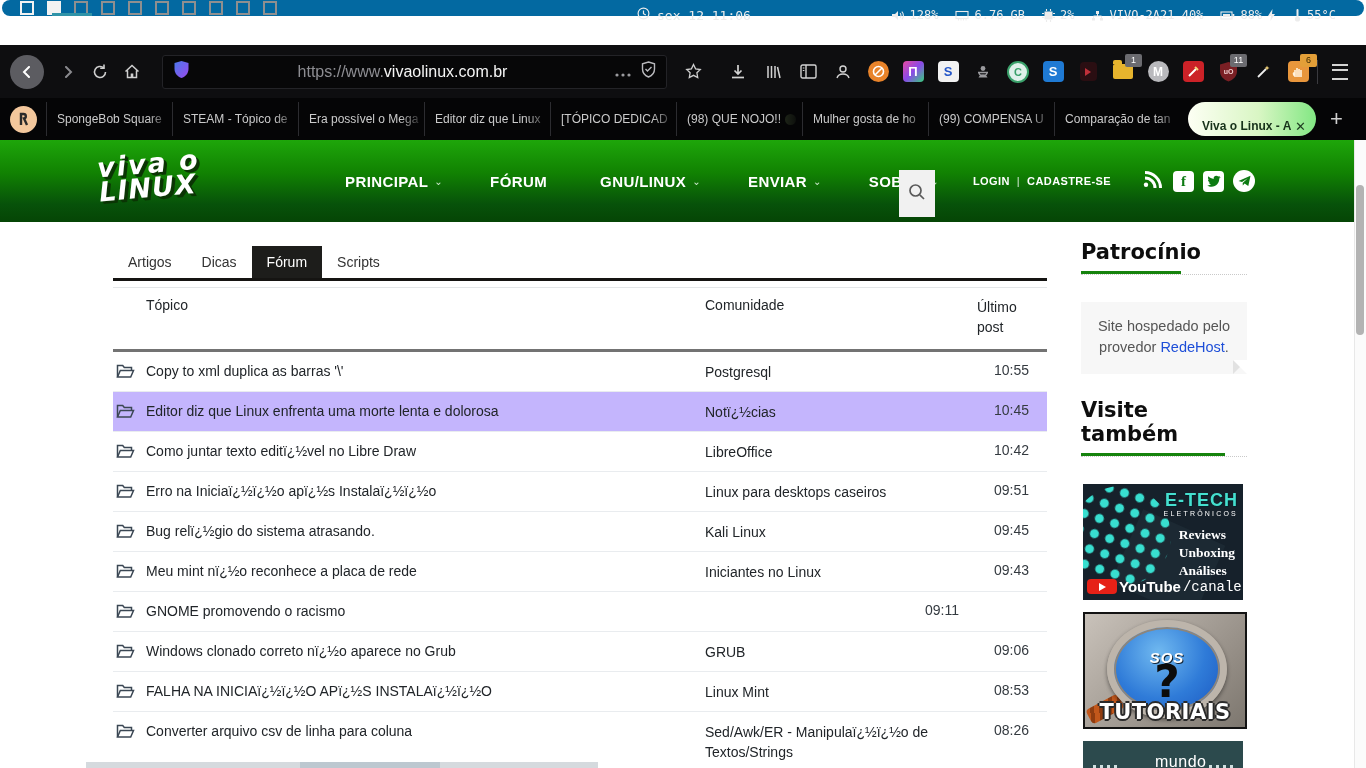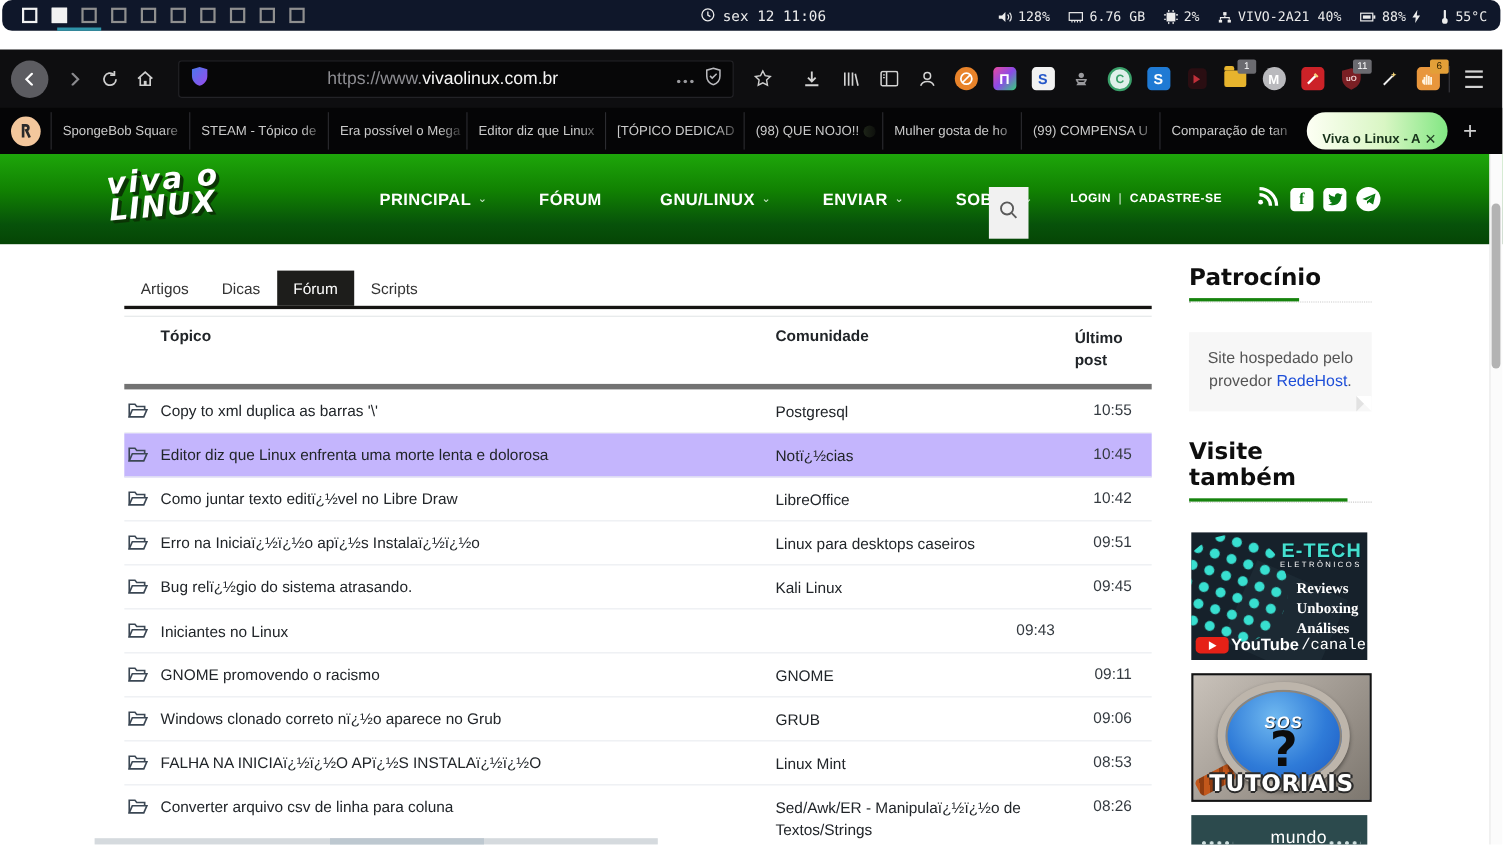--- a/index.html
+++ b/index.html
@@ -1,29 +1,29 @@
 <!DOCTYPE html>
 <html><head>
 <meta charset="utf-8">
 <style>
   html,body{margin:0;padding:0;background:#fff;}
   body{width:1366px;height:768px;overflow:hidden;font-family:"Liberation Sans",sans-serif;position:relative;}
   #screen{position:absolute;inset:0;width:1366px;height:768px;overflow:hidden;background:#fff;}
 
   
-  .topbar{position:absolute;left:2px;top:0;width:1362px;height:28px;background:#0f172a;border-radius:9px;
+  .topbar{position:absolute;left:2px;top:0;width:1362px;height:16px;background:#0369a1;border-radius:9px;
           display:flex;align-items:center;color:#ececec;}
   .ws-row{display:flex;gap:13px;margin-left:18px;}
   .ws{width:10px;height:10px;border:2px solid #8f8f8f;}
   .ws.first{border-color:#f2f2f2;}
   .ws.active{background:#f2f2f2;border-color:#f2f2f2;}
   .ws-underline{position:absolute;left:50px;bottom:0;width:40px;height:3px;background:#2f93a8;}
   .clockbox{position:absolute;left:635px;top:0;height:30px;display:flex;align-items:center;gap:7px;
             font:13px "DejaVu Sans Mono",monospace;}
-  .sysright{position:absolute;right:12px;top:0;height:30px;display:flex;align-items:center;gap:9px;
+  .sysright{position:absolute;right:28px;top:0;height:30px;display:flex;align-items:center;gap:9px;
             font:12px "DejaVu Sans Mono",monospace;}
   .ind{display:flex;align-items:center;gap:5px;margin-left:8px;}
   .ind svg{display:block;}
 
   
   .ffwin{position:absolute;left:0;top:45px;width:1366px;height:95px;background:#0e0e10;}
   .fftoolbar{position:absolute;left:0;top:0;width:1366px;height:53px;display:flex;align-items:center;padding:0 10px;box-sizing:border-box;}
   .navbtn{width:32px;height:32px;display:flex;align-items:center;justify-content:center;flex:none;}
   .backcirc{width:34px;height:34px;border-radius:50%;background:#5c5c61;display:flex;align-items:center;justify-content:center;flex:none;margin-right:8px;}
   .urlbar{width:520px;height:34px;background:#070708;border:1px solid #232327;border-radius:3px;margin-left:14px;
@@ -82,21 +82,21 @@
 
   
   .ctabs{position:absolute;left:113px;top:246px;display:flex;}
   .ctab{padding:8px 15px;font-size:14px;color:#333;}
   .ctab.active{background:#1d1d1b;color:#fff;}
   .ctab-underline{position:absolute;left:113px;top:278px;width:934px;height:3px;background:#151412;}
 
   .vltable{position:absolute;left:113px;top:287px;width:934px;border-top:1px solid #e3e6e8;}
   .trow{display:grid;grid-template-columns:33px 559px 272px 70px;align-items:start;border-bottom:1px solid #e9ecef;
         padding:10px 0 9px 0;font-size:14px;color:#212529;}
-  .trow.head{font-weight:bold;border-bottom:5px solid #737373;padding:9px 0 12px 0;}
+  .trow.head{font-weight:normal;border-bottom:3px solid #737373;padding:9px 0 12px 0;}
   .trow .time{text-align:right;padding-right:18px;color:#343a40;}
   .trow .fico{padding-left:3px;padding-top:1px;}
   .trow.hl{background:#c4b5fd;}
   .trow .topic{padding-right:18px;line-height:19px;}
   .trow .comm{padding-right:10px;line-height:20px;}
 
   .partial-strip{position:absolute;left:86px;top:762px;width:512px;height:6px;background:#d5dade;}
   .partial-strip .dk{position:absolute;left:214px;top:0;width:140px;height:6px;background:#bdc8d0;}
 
   
@@ -567,30 +567,30 @@
           </svg></span>
       <span class="topic">Bug relï¿½gio do sistema atrasando.</span>
       <span class="comm">Kali Linux</span>
       <span class="time">09:45</span>
     </div>
     <div class="trow">
       <span class="fico"><svg width="19" height="16" viewBox="0 0 19 16">
             <path d="M1.5 14 V2.5 h5.2 l1.6 2 h7.2 v2.5" fill="none" stroke="#3b4754" stroke-width="1.5"></path>
             <path d="M1.5 14 l2.8-6.5 h13.2 l-2.8 6.5 z" fill="none" stroke="#3b4754" stroke-width="1.5"></path>
           </svg></span>
+      <span class="topic">Meu mint nï¿½o reconhece a placa de rede</span>
       <span class="comm">Iniciantes no Linux</span>
       <span class="time">09:43</span>
     </div>
     <div class="trow">
       <span class="fico"><svg width="19" height="16" viewBox="0 0 19 16">
             <path d="M1.5 14 V2.5 h5.2 l1.6 2 h7.2 v2.5" fill="none" stroke="#3b4754" stroke-width="1.5"></path>
             <path d="M1.5 14 l2.8-6.5 h13.2 l-2.8 6.5 z" fill="none" stroke="#3b4754" stroke-width="1.5"></path>
           </svg></span>
       <span class="topic">GNOME promovendo o racismo</span>
-      <span class="comm">GNOME</span>
       <span class="time">09:11</span>
     </div>
     <div class="trow">
       <span class="fico"><svg width="19" height="16" viewBox="0 0 19 16">
             <path d="M1.5 14 V2.5 h5.2 l1.6 2 h7.2 v2.5" fill="none" stroke="#3b4754" stroke-width="1.5"></path>
             <path d="M1.5 14 l2.8-6.5 h13.2 l-2.8 6.5 z" fill="none" stroke="#3b4754" stroke-width="1.5"></path>
           </svg></span>
       <span class="topic">Windows clonado correto nï¿½o aparece no Grub</span>
       <span class="comm">GRUB</span>
       <span class="time">09:06</span>

